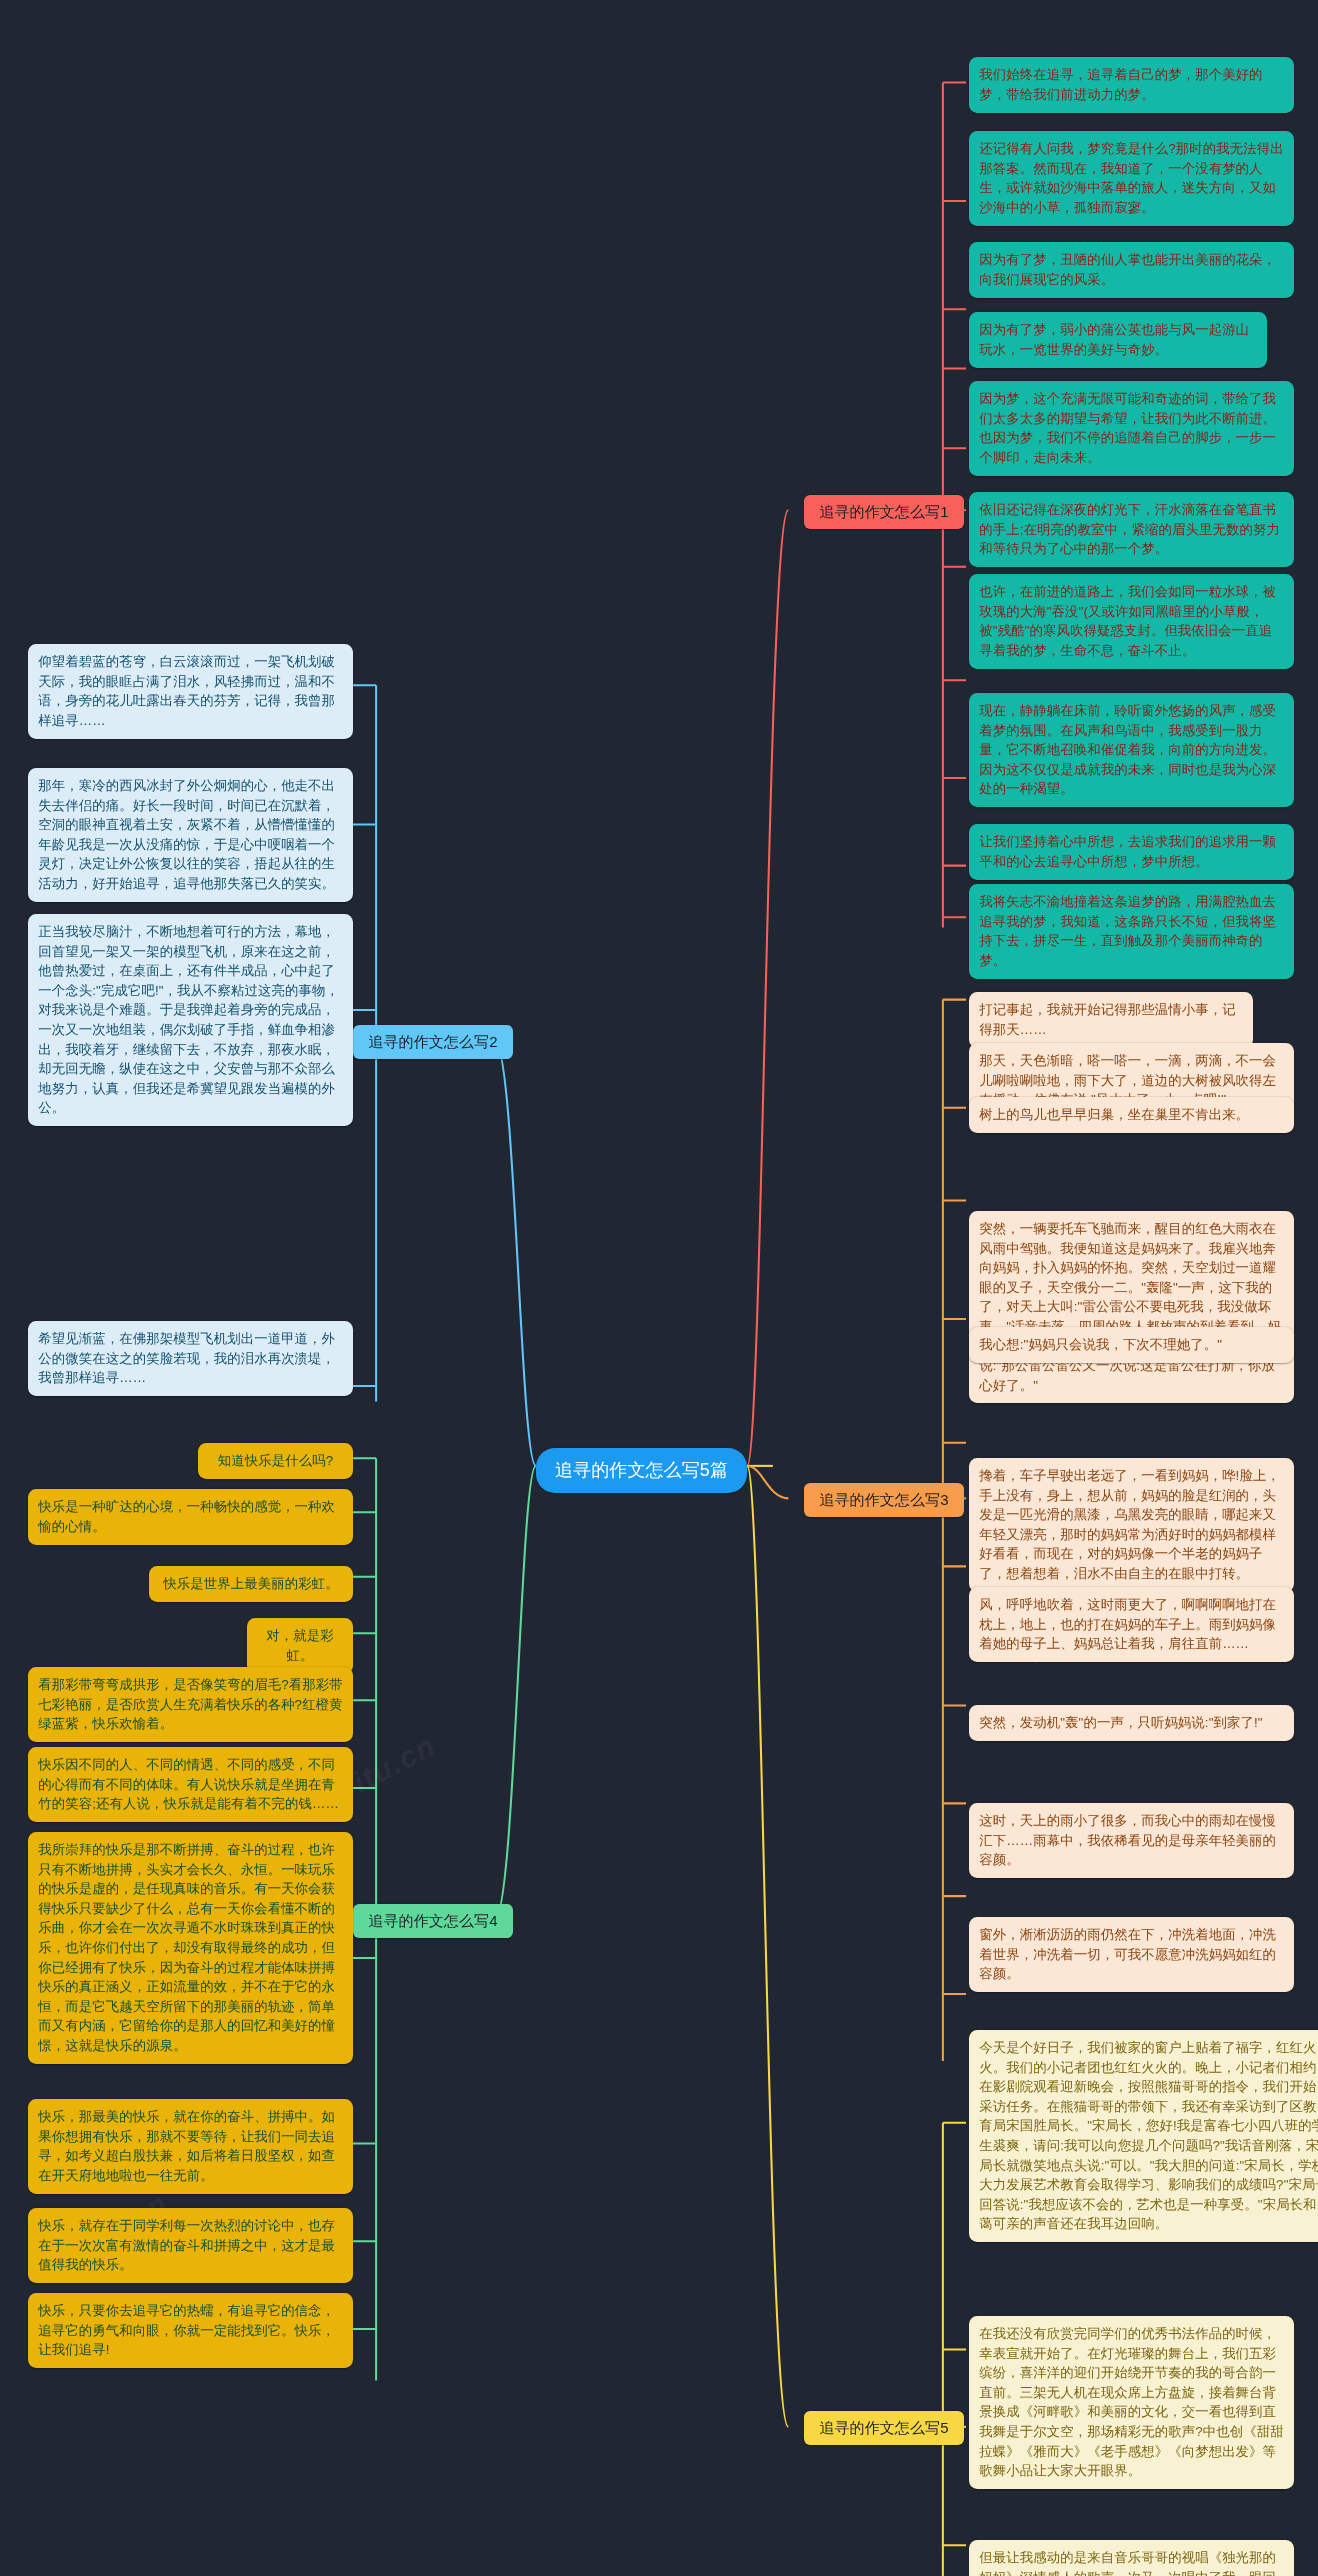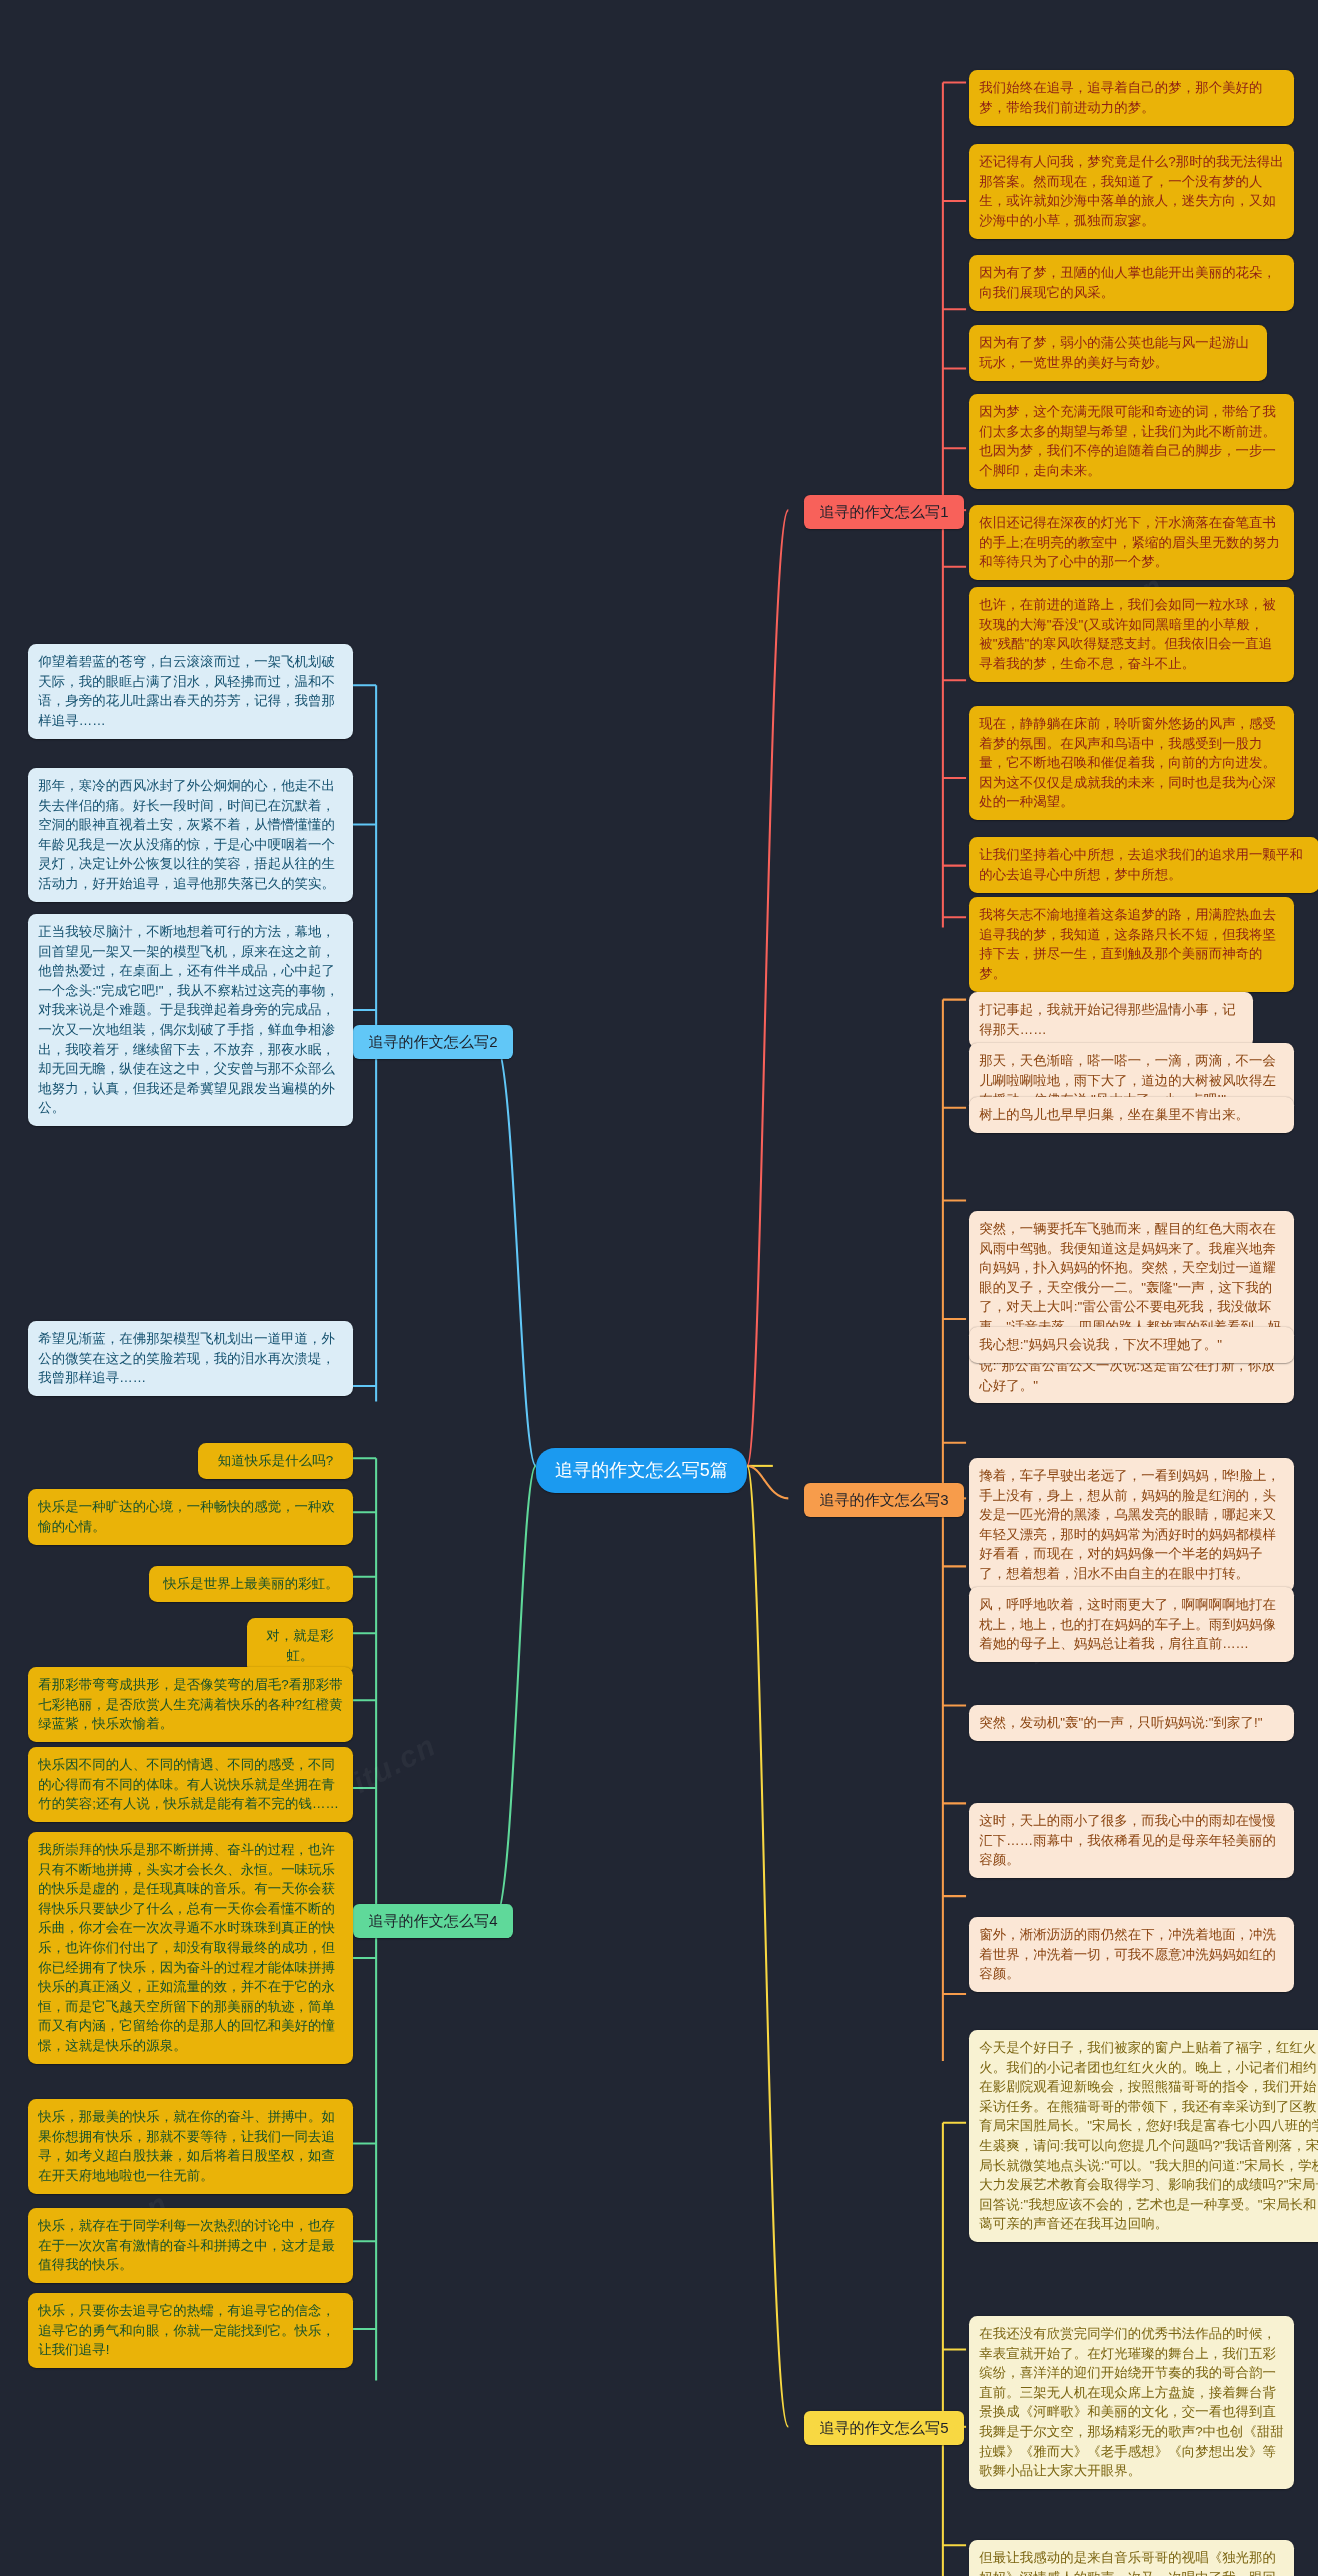--- a/index.html
+++ b/index.html
@@ -61,21 +61,21 @@
     text-align: center;
     white-space: nowrap;
     color: #1d2029;
   }
   .b1 { background: #f8615a; }
   .b2 { background: #61c7f7; }
   .b3 { background: #f79c4b; }
   .b4 { background: #5fd99a; }
   .b5 { background: #f8d842; }
   
-  .leaf1 { background: #eab308; color: #8c1f15; margin-top: 13px; }
+  .leaf1 { background: #14b8a6; color: #8c1f15; }
   .leaf2 { background: #dcedf7; color: #13506e; }
   .leaf3 { background: #fbe7d6; color: #8a4410; }
   .leaf4 { background: #eab308; color: #14502c; }
   .leaf5 { background: #f8f2d2; color: #7a6410; }
 </style>
 </head>
 <body>
 
 <div id="canvas">
 
@@ -145,21 +145,21 @@
   <div class="node branch b5" style="left:804px; top:2411px; width:160px;">追寻的作文怎么写5</div>
 
   <div class="node leaf1" style="left:969px; top:57px;  width:325px;">我们始终在追寻，追寻着自己的梦，那个美好的梦，带给我们前进动力的梦。</div>
   <div class="node leaf1" style="left:969px; top:131px; width:325px;">还记得有人问我，梦究竟是什么?那时的我无法得出那答案。然而现在，我知道了，一个没有梦的人生，或许就如沙海中落单的旅人，迷失方向，又如沙海中的小草，孤独而寂寥。</div>
   <div class="node leaf1" style="left:969px; top:242px; width:325px;">因为有了梦，丑陋的仙人掌也能开出美丽的花朵，向我们展现它的风采。</div>
   <div class="node leaf1" style="left:969px; top:312px; width:298px;">因为有了梦，弱小的蒲公英也能与风一起游山玩水，一览世界的美好与奇妙。</div>
   <div class="node leaf1" style="left:969px; top:381px; width:325px;">因为梦，这个充满无限可能和奇迹的词，带给了我们太多太多的期望与希望，让我们为此不断前进。也因为梦，我们不停的追随着自己的脚步，一步一个脚印，走向未来。</div>
   <div class="node leaf1" style="left:969px; top:492px; width:325px;">依旧还记得在深夜的灯光下，汗水滴落在奋笔直书的手上;在明亮的教室中，紧缩的眉头里无数的努力和等待只为了心中的那一个梦。</div>
   <div class="node leaf1" style="left:969px; top:574px; width:325px;">也许，在前进的道路上，我们会如同一粒水球，被玫瑰的大海"吞没"(又或许如同黑暗里的小草般，被"残酷"的寒风吹得疑惑支封。但我依旧会一直追寻着我的梦，生命不息，奋斗不止。</div>
   <div class="node leaf1" style="left:969px; top:693px; width:325px;">现在，静静躺在床前，聆听窗外悠扬的风声，感受着梦的氛围。在风声和鸟语中，我感受到一股力量，它不断地召唤和催促着我，向前的方向进发。因为这不仅仅是成就我的未来，同时也是我为心深处的一种渴望。</div>
-  <div class="node leaf1" style="left:969px; top:824px; width:350px;">让我们坚持着心中所想，去追求我们的追求用一颗平和的心去追寻心中所想，梦中所想。</div>
+  <div class="node leaf1" style="left:969px; top:824px; width:325px;">让我们坚持着心中所想，去追求我们的追求用一颗平和的心去追寻心中所想，梦中所想。</div>
   <div class="node leaf1" style="left:969px; top:884px; width:325px;">我将矢志不渝地撞着这条追梦的路，用满腔热血去追寻我的梦，我知道，这条路只长不短，但我将坚持下去，拼尽一生，直到触及那个美丽而神奇的梦。</div>
 
   <div class="node leaf3" style="left:969px; top:992px; width:284px;">打记事起，我就开始记得那些温情小事，记得那天……</div>
   <div class="node leaf3" style="left:969px; top:1043px; width:325px;">那天，天色渐暗，嗒一嗒一，一滴，两滴，不一会儿唰啦唰啦地，雨下大了，道边的大树被风吹得左右摇动，仿佛在说:"风太大了，小一点吧!"</div>
   <div class="node leaf3" style="left:969px; top:1097px; width:325px;">树上的鸟儿也早早归巢，坐在巢里不肯出来。</div>
   <div class="node leaf3" style="left:969px; top:1211px; width:325px;">突然，一辆要托车飞驰而来，醒目的红色大雨衣在风雨中驾驰。我便知道这是妈妈来了。我雇兴地奔向妈妈，扑入妈妈的怀抱。突然，天空划过一道耀眼的叉子，天空俄分一二。"轰隆"一声，这下我的了，对天上大叫:"雷公雷公不要电死我，我没做坏事。"话音未落，四周的路人都放声的到着看到，妈妈却伴一边的着雨，耳着雨，一边听到笑一边说:"那公雷公雷公又一次说:这是雷公在打新，你放心好了。"</div>
   <div class="node leaf3" style="left:969px; top:1327px; width:325px;">我心想:"妈妈只会说我，下次不理她了。"</div>
   <div class="node leaf3" style="left:969px; top:1458px; width:325px;">搀着，车子早驶出老远了，一看到妈妈，哗!脸上，手上没有，身上，想从前，妈妈的脸是红润的，头发是一匹光滑的黑漆，乌黑发亮的眼睛，哪起来又年轻又漂亮，那时的妈妈常为洒好时的妈妈都模样好看看，而现在，对的妈妈像一个半老的妈妈子了，想着想着，泪水不由自主的在眼中打转。</div>
   <div class="node leaf3" style="left:969px; top:1587px; width:325px;">风，呼呼地吹着，这时雨更大了，啊啊啊啊地打在枕上，地上，也的打在妈妈的车子上。雨到妈妈像着她的母子上、妈妈总让着我，肩往直前……</div>
   <div class="node leaf3" style="left:969px; top:1705px; width:325px;">突然，发动机"轰"的一声，只听妈妈说:"到家了!"</div>

